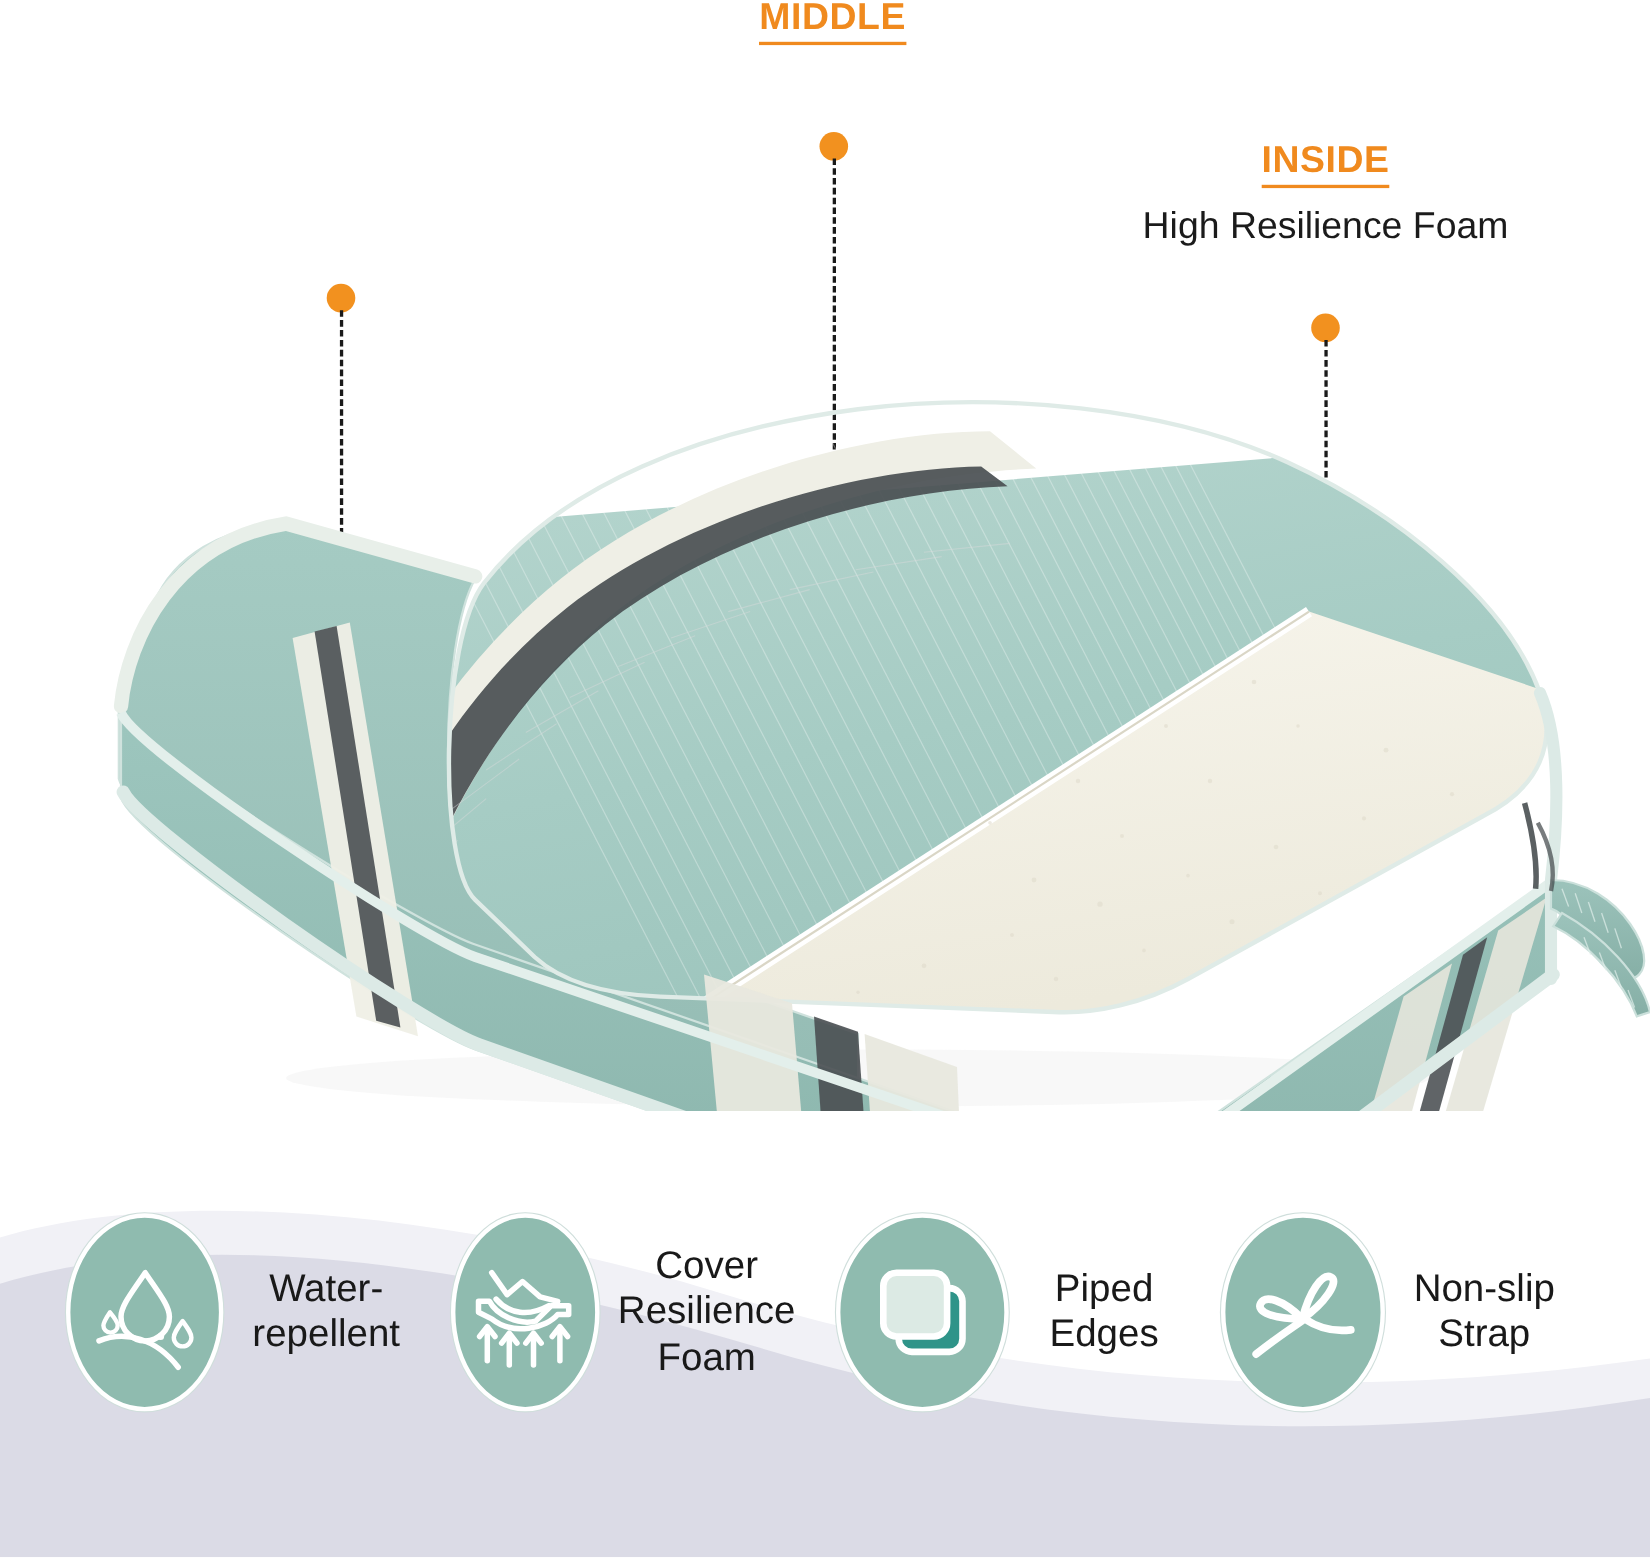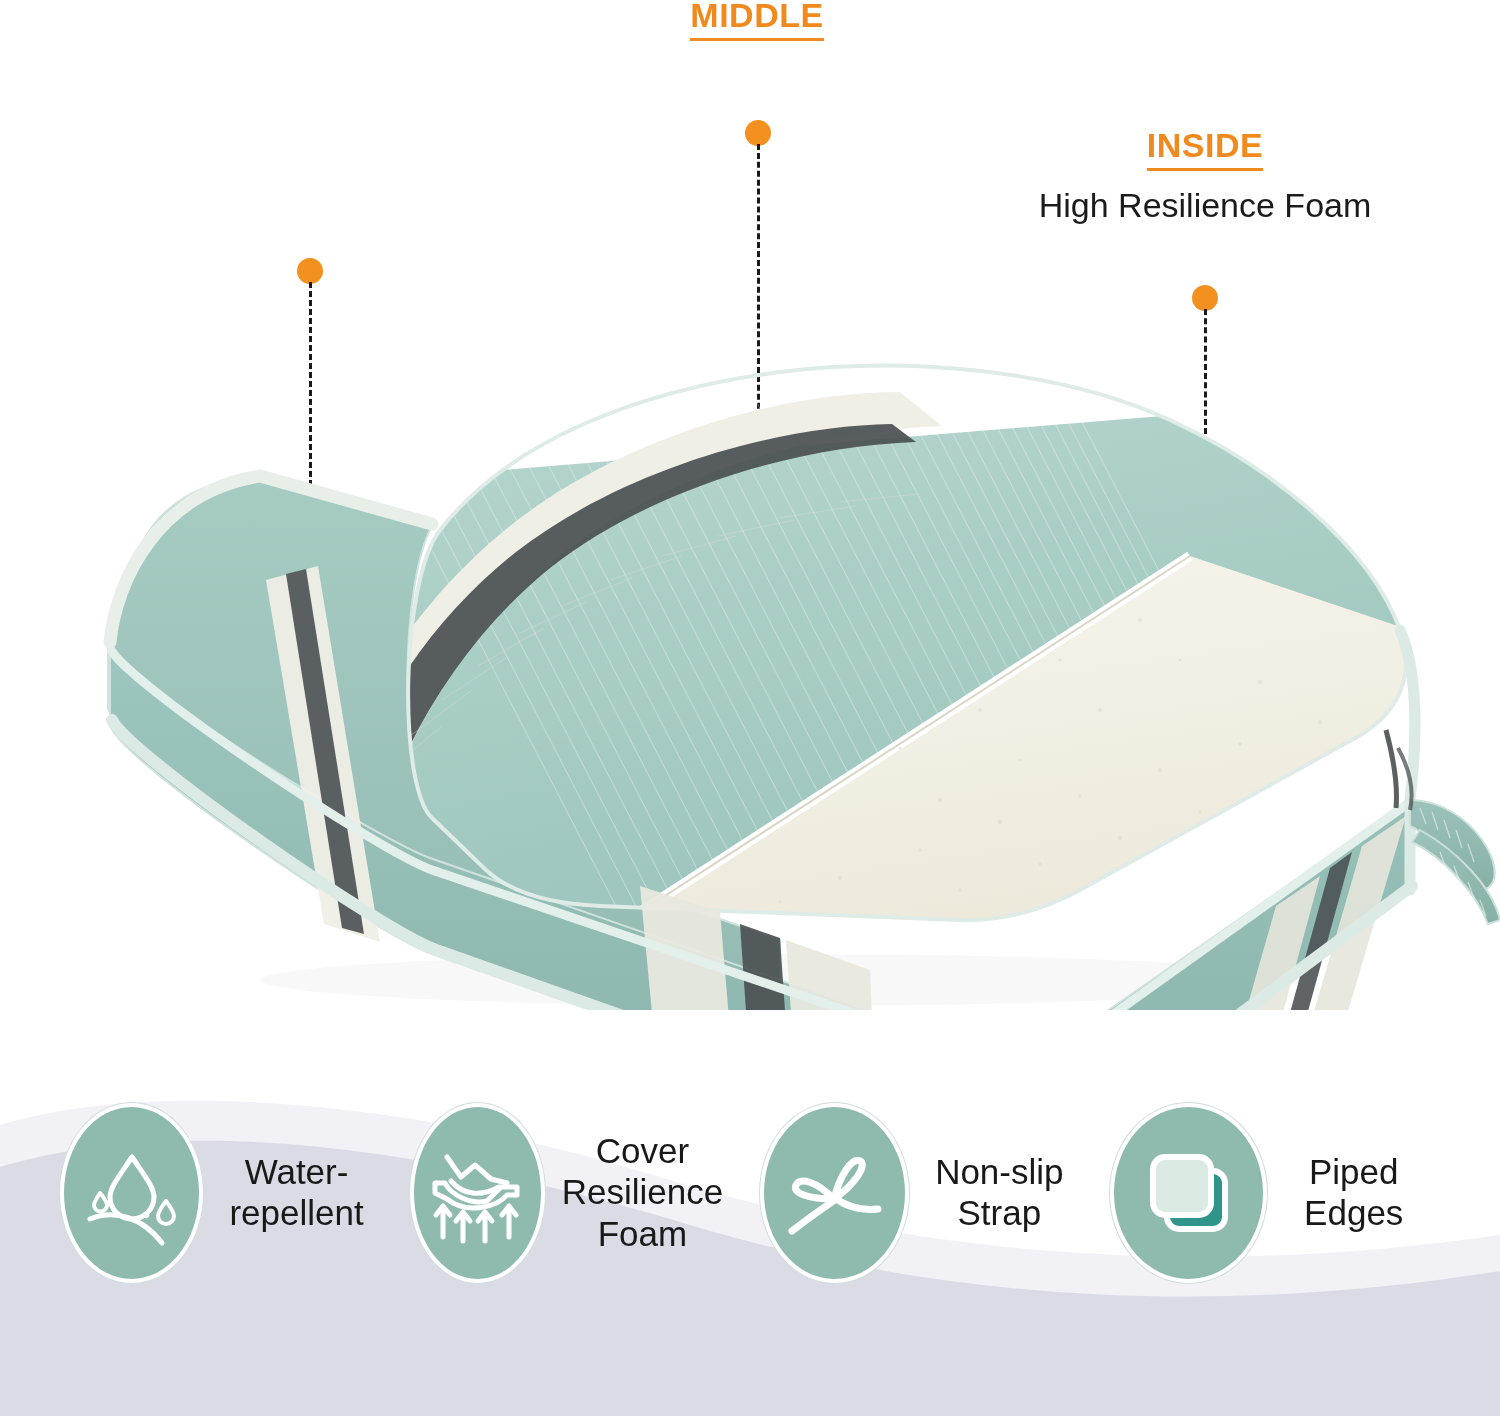--- a/index.html
+++ b/index.html
@@ -415,37 +415,37 @@
             </g>
           </svg>
         </div>
         <div class="flabel">Cover Resilience
 Foam</div>
       </div>
 
       <div class="feature">
         <div class="badge">
           <svg width="112" height="112" viewBox="0 0 112 112">
-
-            <path d="M 56 62 C 38 44, 22 40, 18 48 C 14 56, 30 62, 56 62 Z" fill="none" stroke="#ffffff" stroke-width="7" stroke-linejoin="round"></path>
-
-            <path d="M 56 62 C 62 38, 74 20, 82 24 C 90 28, 76 48, 56 62 Z" fill="none" stroke="#ffffff" stroke-width="7" stroke-linejoin="round"></path>
-
-            <path d="M 14 94 C 34 78, 50 68, 58 62 C 70 70, 84 74, 100 72" fill="none" stroke="#ffffff" stroke-width="7" stroke-linecap="round"></path>
-          </svg>
-        </div>
-        <div class="flabel">Non-slip Strap</div>
-      </div>
-
-      <div class="feature">
-        <div class="badge">
-          <svg width="112" height="112" viewBox="0 0 112 112">
             <rect x="34" y="34" width="58" height="58" rx="12" fill="#2F9489" stroke="#ffffff" stroke-width="6"></rect>
             <rect x="20" y="20" width="58" height="58" rx="12" fill="#DCEAE4" stroke="#ffffff" stroke-width="6"></rect>
           </svg>
         </div>
         <div class="flabel">Piped Edges</div>
       </div>
 
+      <div class="feature">
+        <div class="badge">
+          <svg width="112" height="112" viewBox="0 0 112 112">
+
+            <path d="M 56 62 C 38 44, 22 40, 18 48 C 14 56, 30 62, 56 62 Z" fill="none" stroke="#ffffff" stroke-width="7" stroke-linejoin="round"></path>
+
+            <path d="M 56 62 C 62 38, 74 20, 82 24 C 90 28, 76 48, 56 62 Z" fill="none" stroke="#ffffff" stroke-width="7" stroke-linejoin="round"></path>
+
+            <path d="M 14 94 C 34 78, 50 68, 58 62 C 70 70, 84 74, 100 72" fill="none" stroke="#ffffff" stroke-width="7" stroke-linecap="round"></path>
+          </svg>
+        </div>
+        <div class="flabel">Non-slip Strap</div>
+      </div>
+
     </div>
   </div>
 
 </div>
 
 </body></html>

